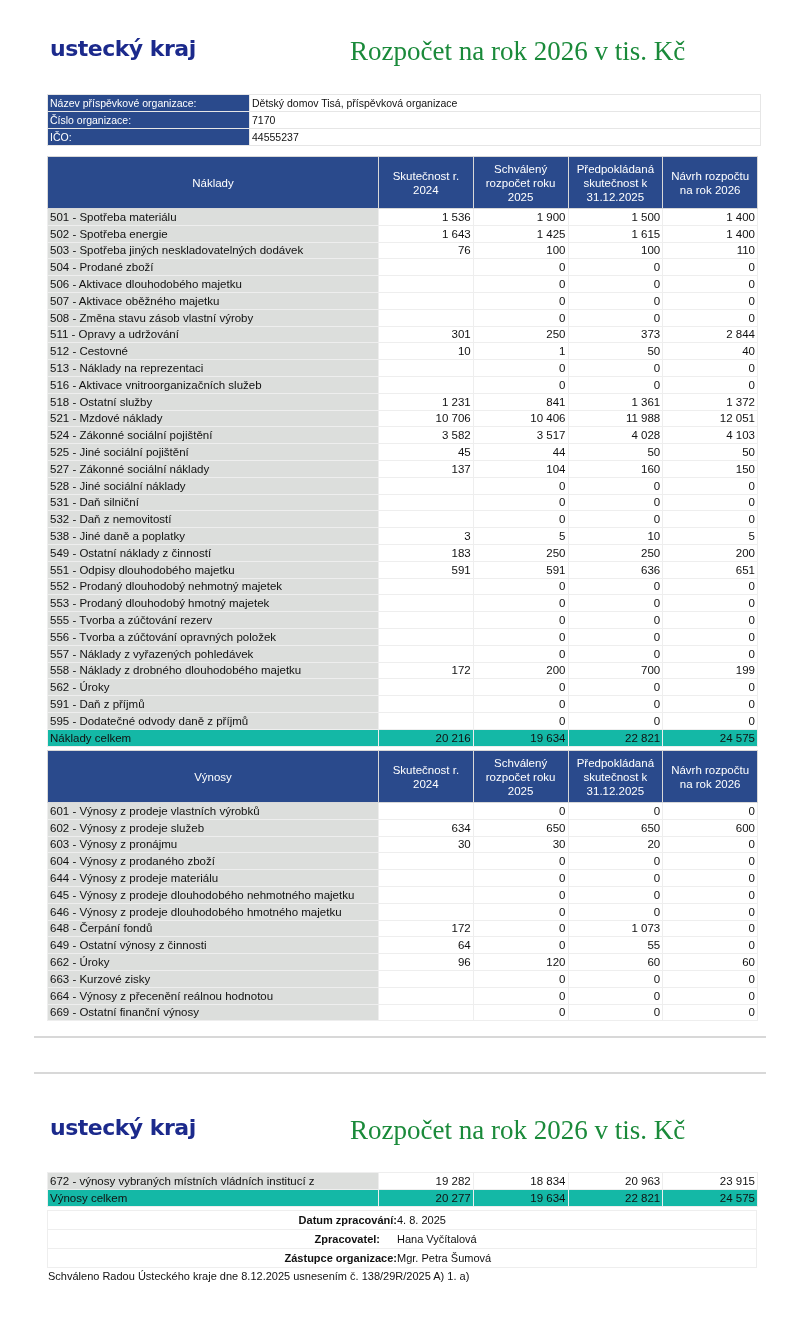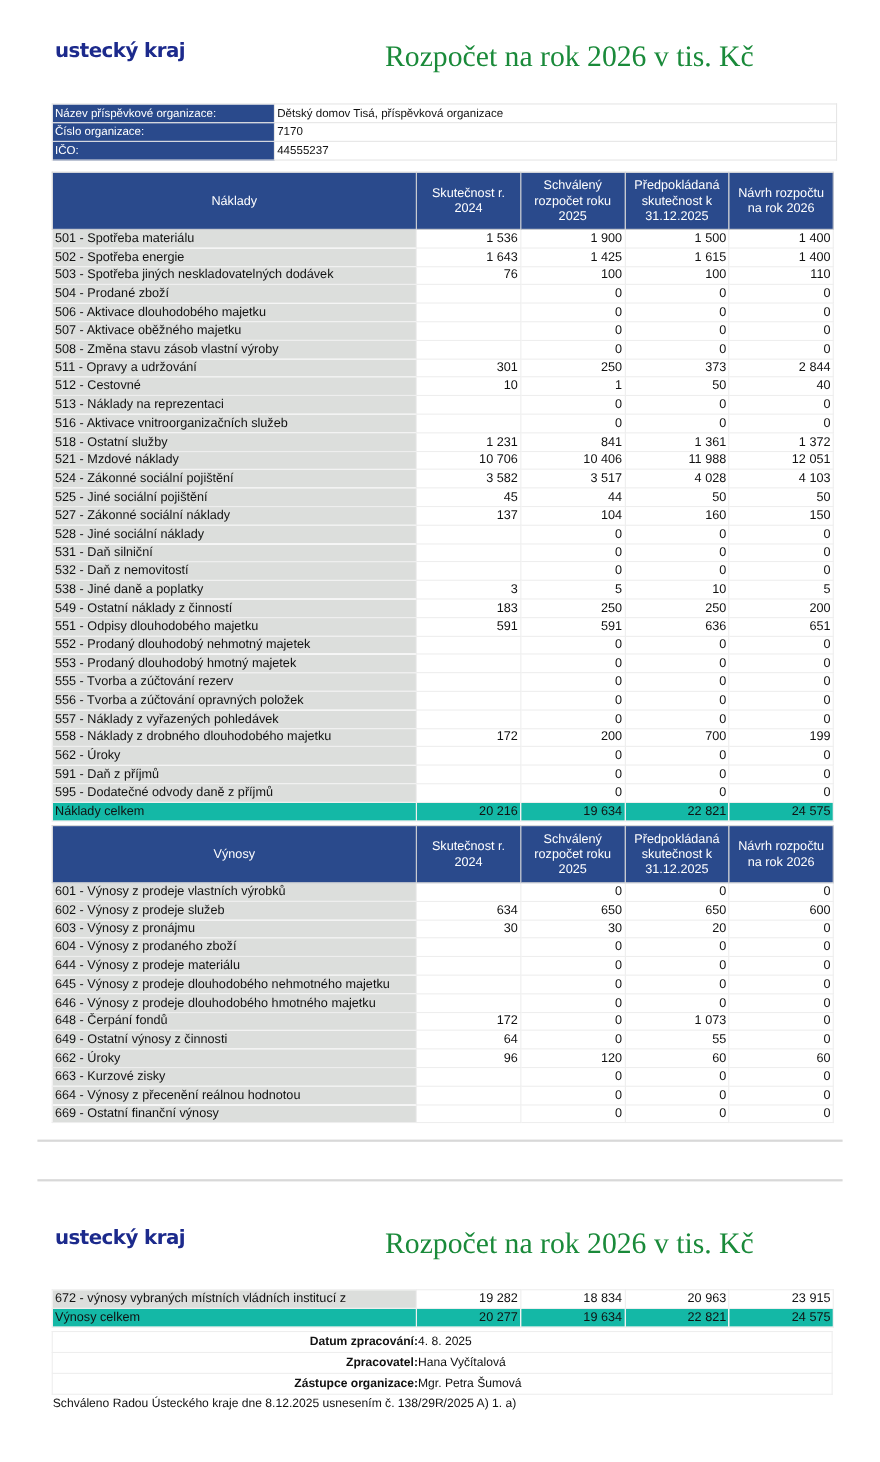--- a/index.html
+++ b/index.html
@@ -1,18 +1,18 @@
 <!DOCTYPE html>
 <html><head>
 <meta charset="utf-8">
 <style>
   html, body { margin:0; padding:0; background:#ffffff; }
   body { width:800px; height:1329px; position:relative; overflow:hidden; font-family:"Liberation Sans", sans-serif; color:#111; }
   .page-header { position:absolute; left:0; width:800px; height:40px; }
-  .logo { position:absolute; left:50px; top:0; font-family:"DejaVu Sans", sans-serif; font-size:18px; font-weight:bold; color:#1c2a8c; letter-spacing:-0.5px; }
+  .logo { position:absolute; left:50px; top:0; font-family:"DejaVu Sans", sans-serif; font-size:22px; font-weight:bold; color:#1c2a8c; letter-spacing:-0.5px; }
   .doc-title { position:absolute; left:350px; top:0; font-family:Liberation Serif, serif; font-size:27px; color:#1a8a3a; }
 
   .info { position:absolute; left:47px; top:94px; width:714px; border-collapse:collapse; font-size:10.5px; }
   .info td { height:16px; padding:0 2px; border:1px solid #e6e6e6; white-space:nowrap; }
   .info td.lbl { background:#2a4a8c; color:#fff; width:197px; }
   .info td.val { background:#fff; color:#111; }
 
   table.grid { position:absolute; left:47px; width:710px; border-collapse:collapse; font-size:11.5px; table-layout:fixed; }
   table.grid col.c0 { width:331px; }
   table.grid col.cn { width:94.75px; }
@@ -445,21 +445,21 @@
     </tbody>
 </table>
 
 <table class="footer-table">
   <tbody id="footer-body">
       <tr>
         <td class="flabel" style="padding-right: 0px; border-right: none;">Datum zpracování:</td>
         <td style="padding-left: 0px; border-left: none; margin-top: 24px;">4. 8. 2025</td>
       </tr>
       <tr>
-        <td class="flabel" style="padding-right: 0px; border-right: none;">Zpracovatel:</td>
+        <td class="flabel" style="padding-right: 17px; border-right: none;">Zpracovatel:</td>
         <td style="padding-left: 0px; border-left: none;">Hana Vyčítalová</td>
       </tr>
       <tr>
         <td class="flabel" style="padding-right: 0px; border-right: none;">Zástupce organizace:</td>
         <td style="padding-left: 0px; border-left: none;">Mgr. Petra Šumová</td>
       </tr>
     </tbody>
 </table>
 <div class="approval">Schváleno Radou Ústeckého kraje dne 8.12.2025 usnesením č. 138/29R/2025 A) 1. a)</div>
 

